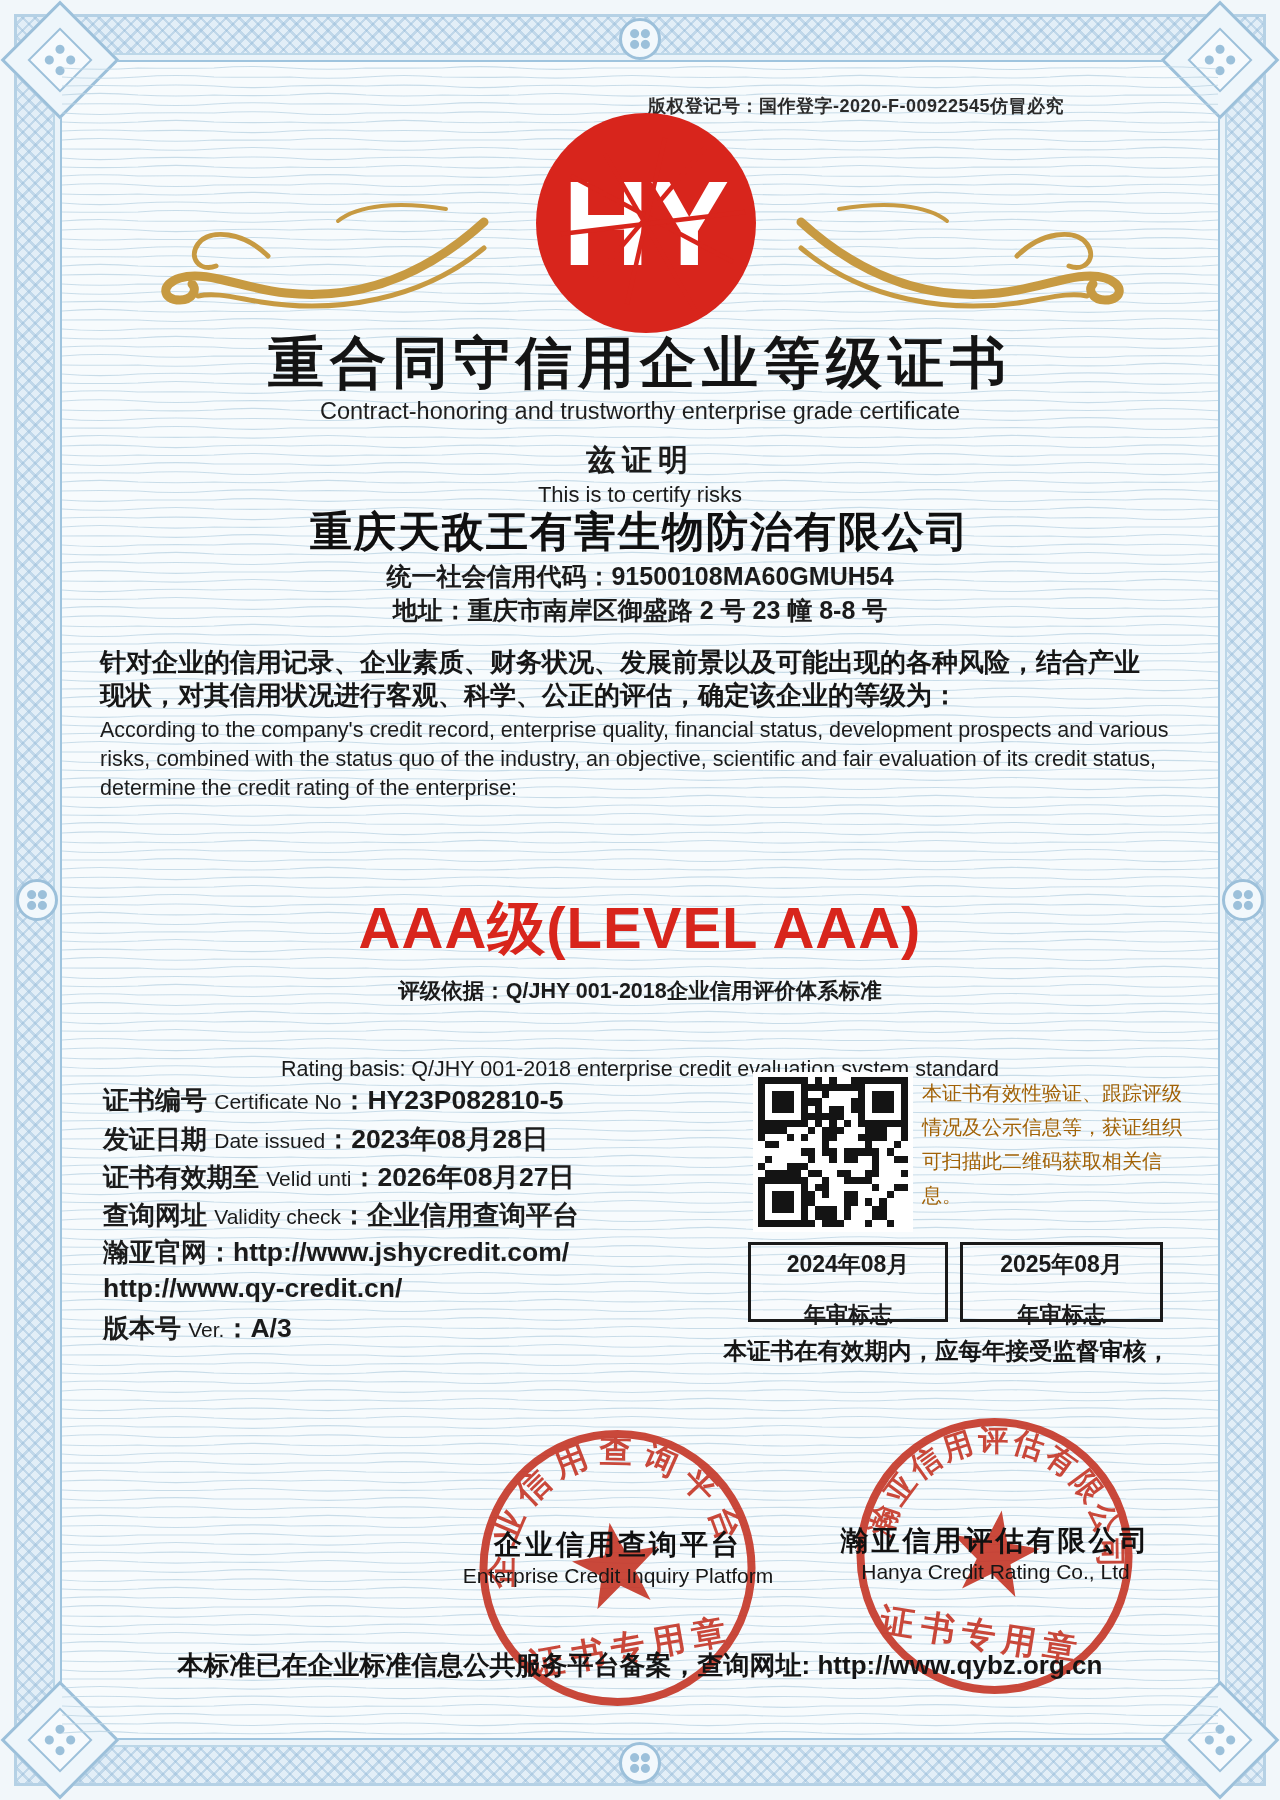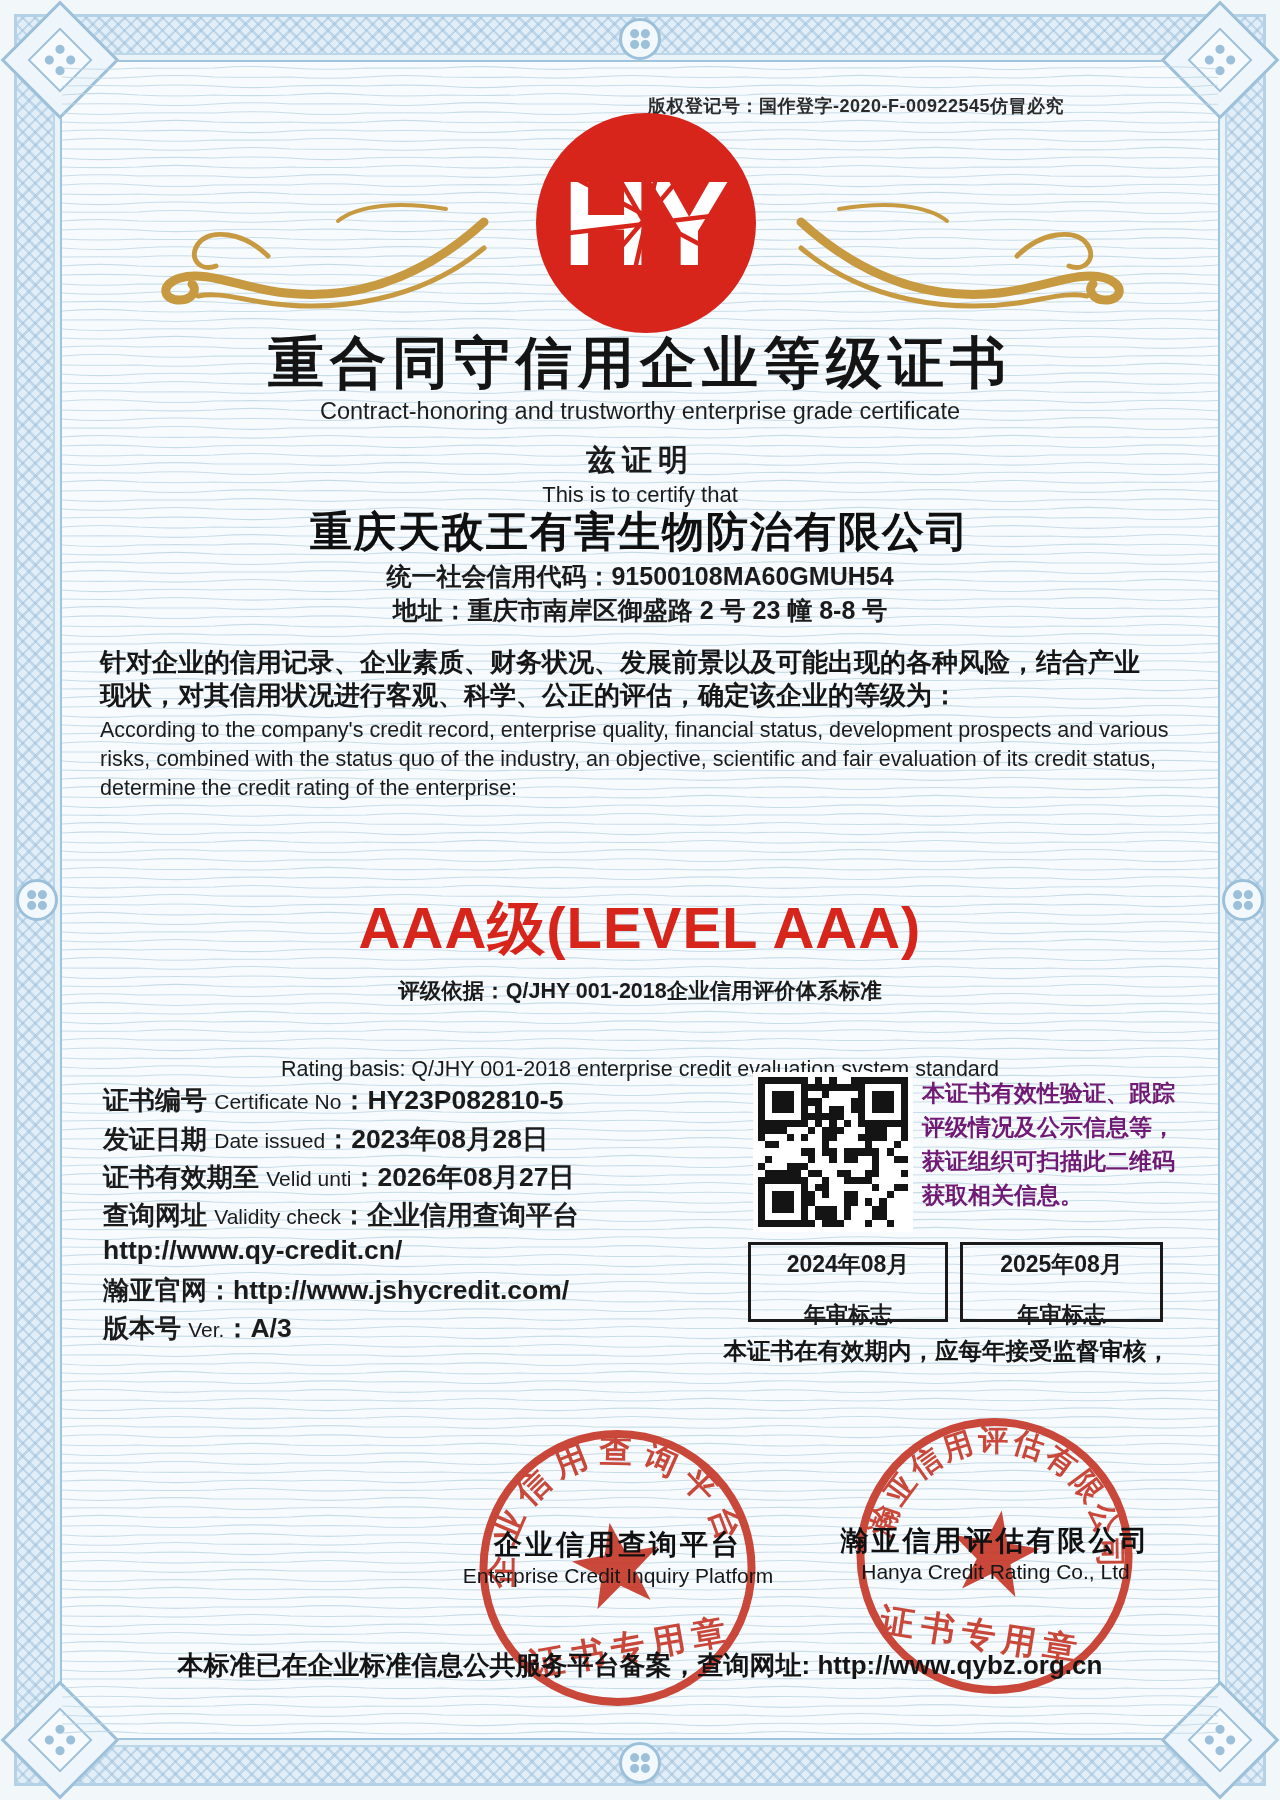--- a/index.html
+++ b/index.html
@@ -88,21 +88,21 @@
   .d-sep { font-size:26px; font-weight:600; }
   .d-val { font-size:26.5px; font-weight:600; }
 
   
   .qr-box { position:absolute; left:753px; top:1072px; width:160px; height:160px;
             background:#ffffff; padding:5px; }
   .qr-grid { width:150px; height:150px; display:grid;
              grid-template-columns:repeat(21,1fr); grid-template-rows:repeat(21,1fr); }
   .qr-grid div.on { background:#141414; }
   .qr-note { position:absolute; left:922px; top:1076px; width:262px;
-             font-size:23px; line-height:34px; font-weight:700; color:#701a75; }
+             font-size:20px; line-height:34px; font-weight:400; color:#a16207; }
 
   .audit-box { position:absolute; top:1242px; height:80px; border:3px solid #1a1a1a;
                text-align:center; padding-top:4px; background:rgba(255,255,255,.15); }
   .audit-box.b1 { left:748px; width:200px; }
   .audit-box.b2 { left:960px; width:203px; }
   .audit-period { font-size:23px; font-weight:600; }
   .audit-label  { font-size:22px; font-weight:600; margin-top:20px; }
 
   .supervision { position:absolute; left:600px; top:1332px; width:570px; text-align:right;
                  font-size:23.5px; line-height:38px; font-weight:600; color:#161616; }
@@ -362,42 +362,42 @@
         <path d="M 338 26 C 272 86 206 104 140 97 C 95 92 60 74 34 82 C 14 88 16 104 34 104 C 46 104 52 94 46 88" stroke-width="9"></path>
         <path d="M 338 52 C 276 104 190 118 115 106 C 90 102 70 96 52 100" stroke-width="5"></path>
         <path d="M 300 13 C 252 5 212 9 192 25" stroke-width="4"></path>
         <path d="M 122 60 C 98 36 64 32 52 48 C 42 62 54 76 70 70" stroke-width="5"></path>
       </g>
     </svg>
 
     <div class="title-cn">重合同守信用企业等级证书</div>
     <div class="title-en">Contract-honoring and trustworthy enterprise grade certificate</div>
     <div class="certify-cn">兹证明</div>
-    <div class="certify-en">This is to certify that</div>
+    <div class="certify-en">This is to certify risks</div>
     <div class="company-name">重庆天敌王有害生物防治有限公司</div>
     <div class="credit-code">统一社会信用代码：91500108MA60GMUH54</div>
     <div class="address-line">地址：重庆市南岸区御盛路 2 号 23 幢 8-8 号</div>
 
     <div class="eval-cn">
       <div>针对企业的信用记录、企业素质、财务状况、发展前景以及可能出现的各种风险，结合产业</div>
       <div>现状，对其信用状况进行客观、科学、公正的评估，确定该企业的等级为：</div>
     </div>
     <div class="eval-en">According to the company's credit record, enterprise quality, financial status, development prospects and various risks, combined with the status quo of the industry, an objective, scientific and fair evaluation of its credit status, determine the credit rating of the enterprise:</div>
 
     <div class="level">AAA级(LEVEL AAA)</div>
     <div class="basis-cn">评级依据：Q/JHY 001-2018企业信用评价体系标准</div>
     <div class="basis-en">Rating basis: Q/JHY 001-2018 enterprise credit evaluation system standard</div>
 
     <div class="details">
       <div class="d-row"><span class="d-cn">证书编号 </span><span class="d-en">Certificate No</span><span class="d-sep">：</span><span class="d-val">HY23P082810-5</span></div>
       <div class="d-row"><span class="d-cn">发证日期 </span><span class="d-en">Date issued</span><span class="d-sep">：</span><span class="d-val">2023年08月28日</span></div>
       <div class="d-row"><span class="d-cn">证书有效期至 </span><span class="d-en">Velid unti</span><span class="d-sep">：</span><span class="d-val">2026年08月27日</span></div>
       <div class="d-row"><span class="d-cn">查询网址 </span><span class="d-en">Validity check</span><span class="d-sep">：</span><span class="d-val">企业信用查询平台</span></div>
+      <div class="d-row"><span class="d-cn">瀚亚官网</span><span class="d-en"></span><span class="d-sep">：</span><span class="d-val">http://www.jshycredit.com/</span></div>
       <div class="d-row"><span class="d-cn"></span><span class="d-en"></span><span class="d-sep"></span><span class="d-val">http://www.qy-credit.cn/</span></div>
-      <div class="d-row"><span class="d-cn">瀚亚官网</span><span class="d-en"></span><span class="d-sep">：</span><span class="d-val">http://www.jshycredit.com/</span></div>
       <div class="d-row"><span class="d-cn">版本号 </span><span class="d-en">Ver.</span><span class="d-sep">：</span><span class="d-val">A/3</span></div>
     </div>
 
     <div class="qr-box">
       <div class="qr-grid" id="qr">
           <div class="on"></div>
           <div class="on"></div>
           <div class="on"></div>
           <div class="on"></div>
           <div class="on"></div>

